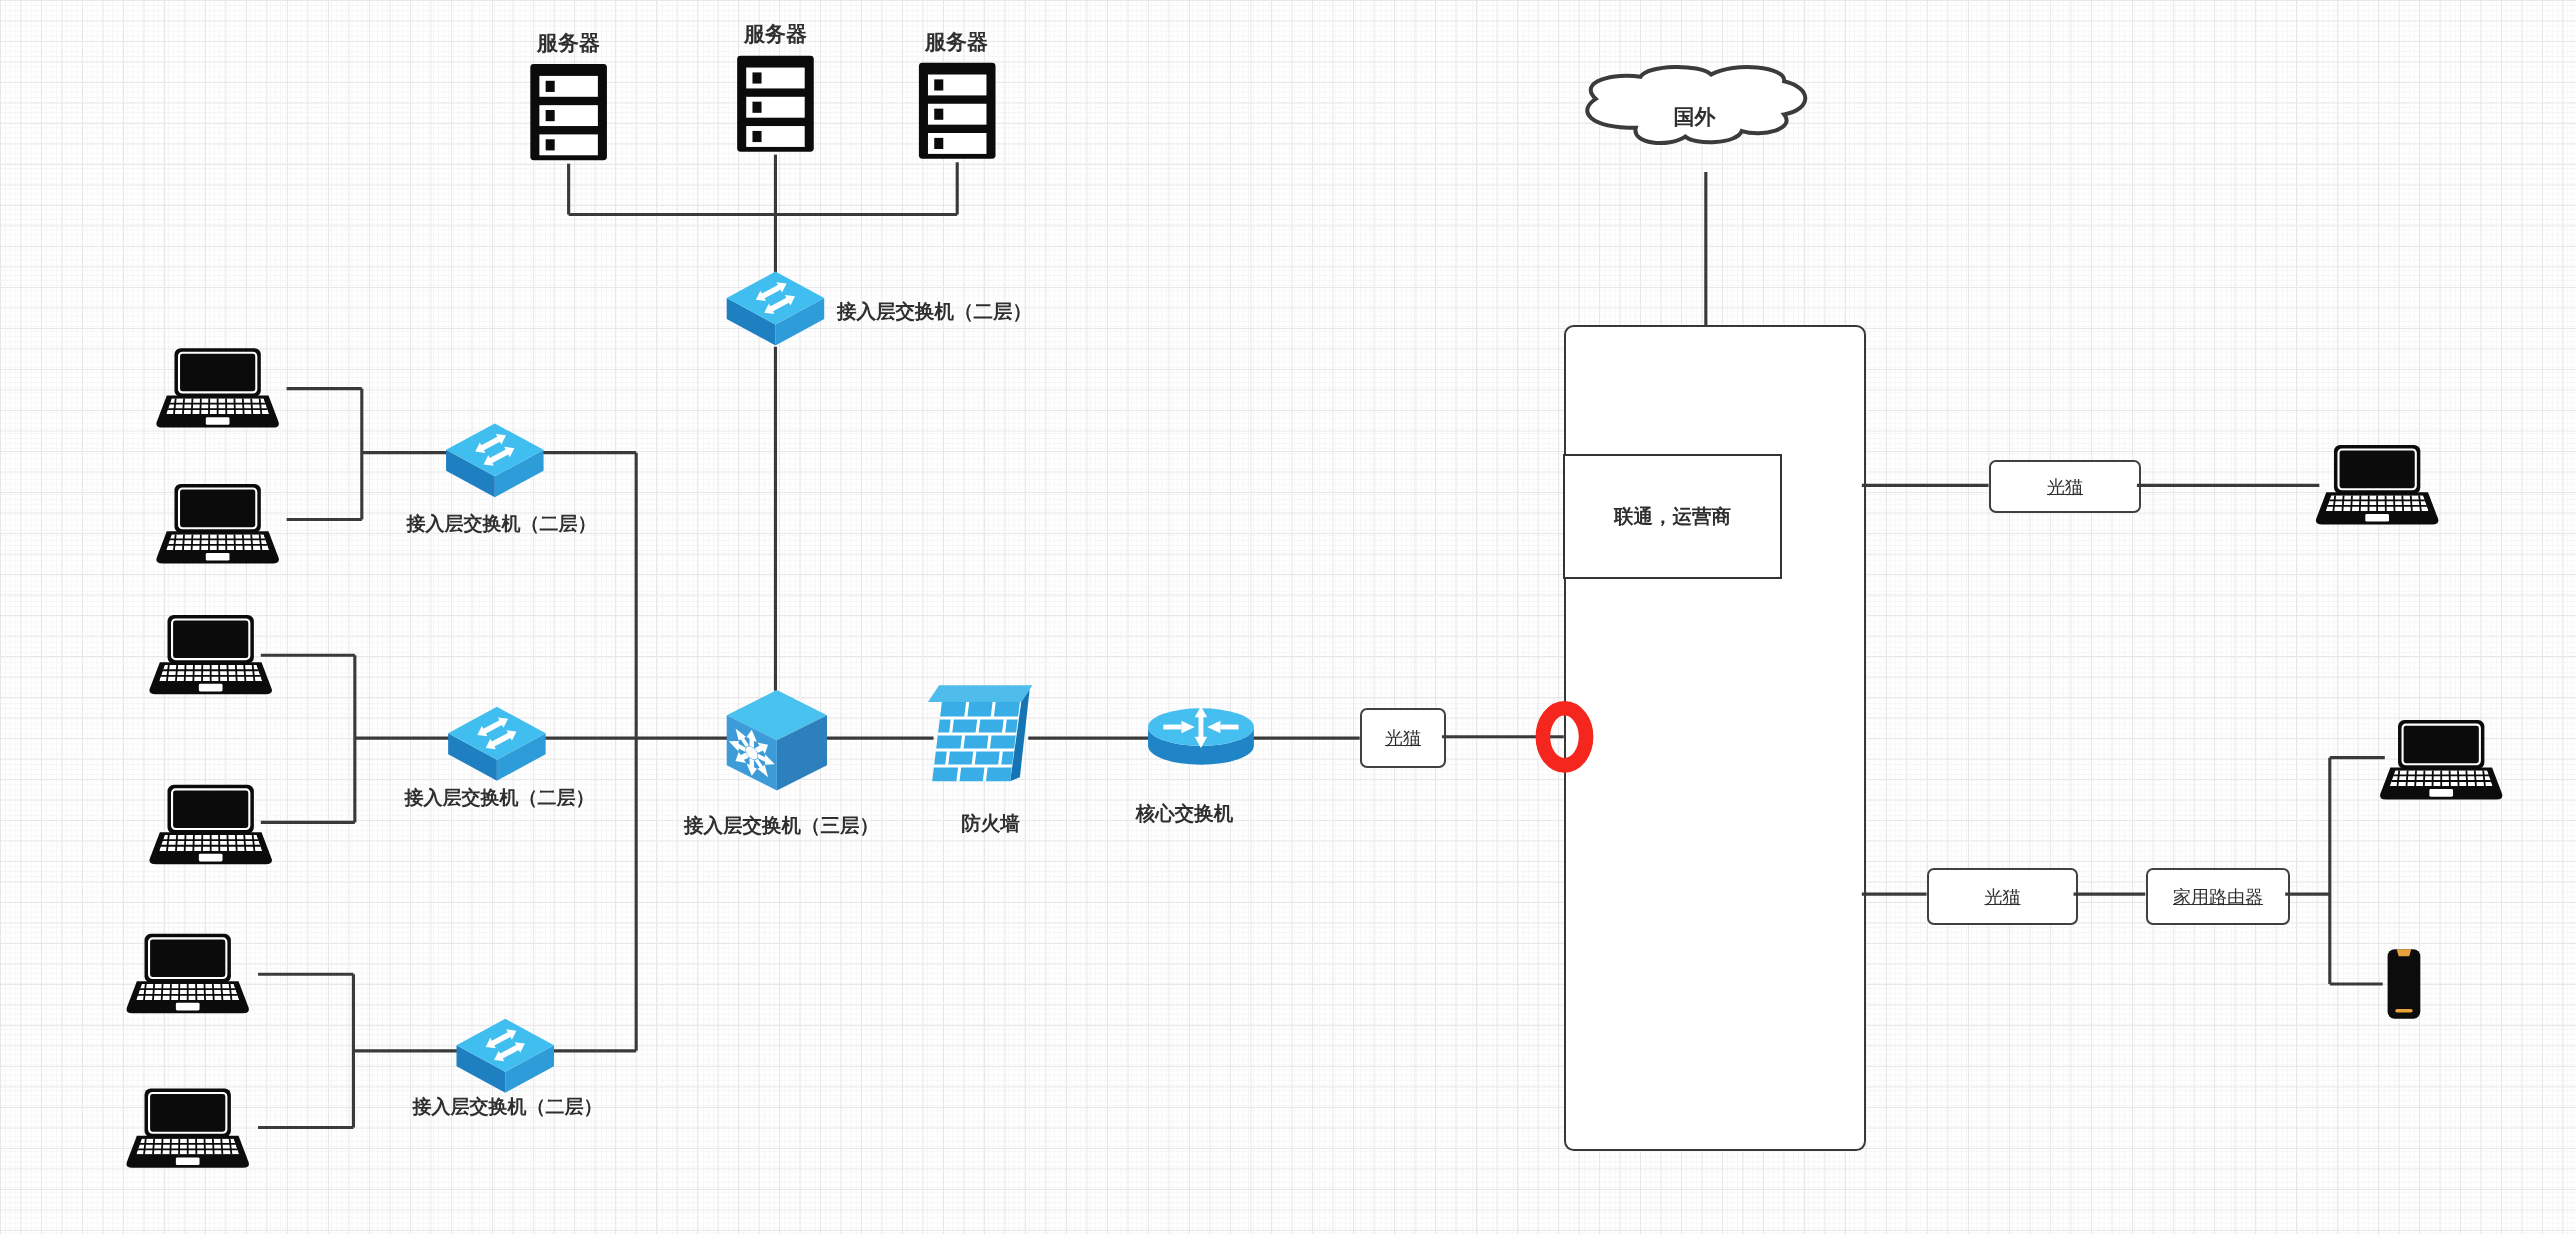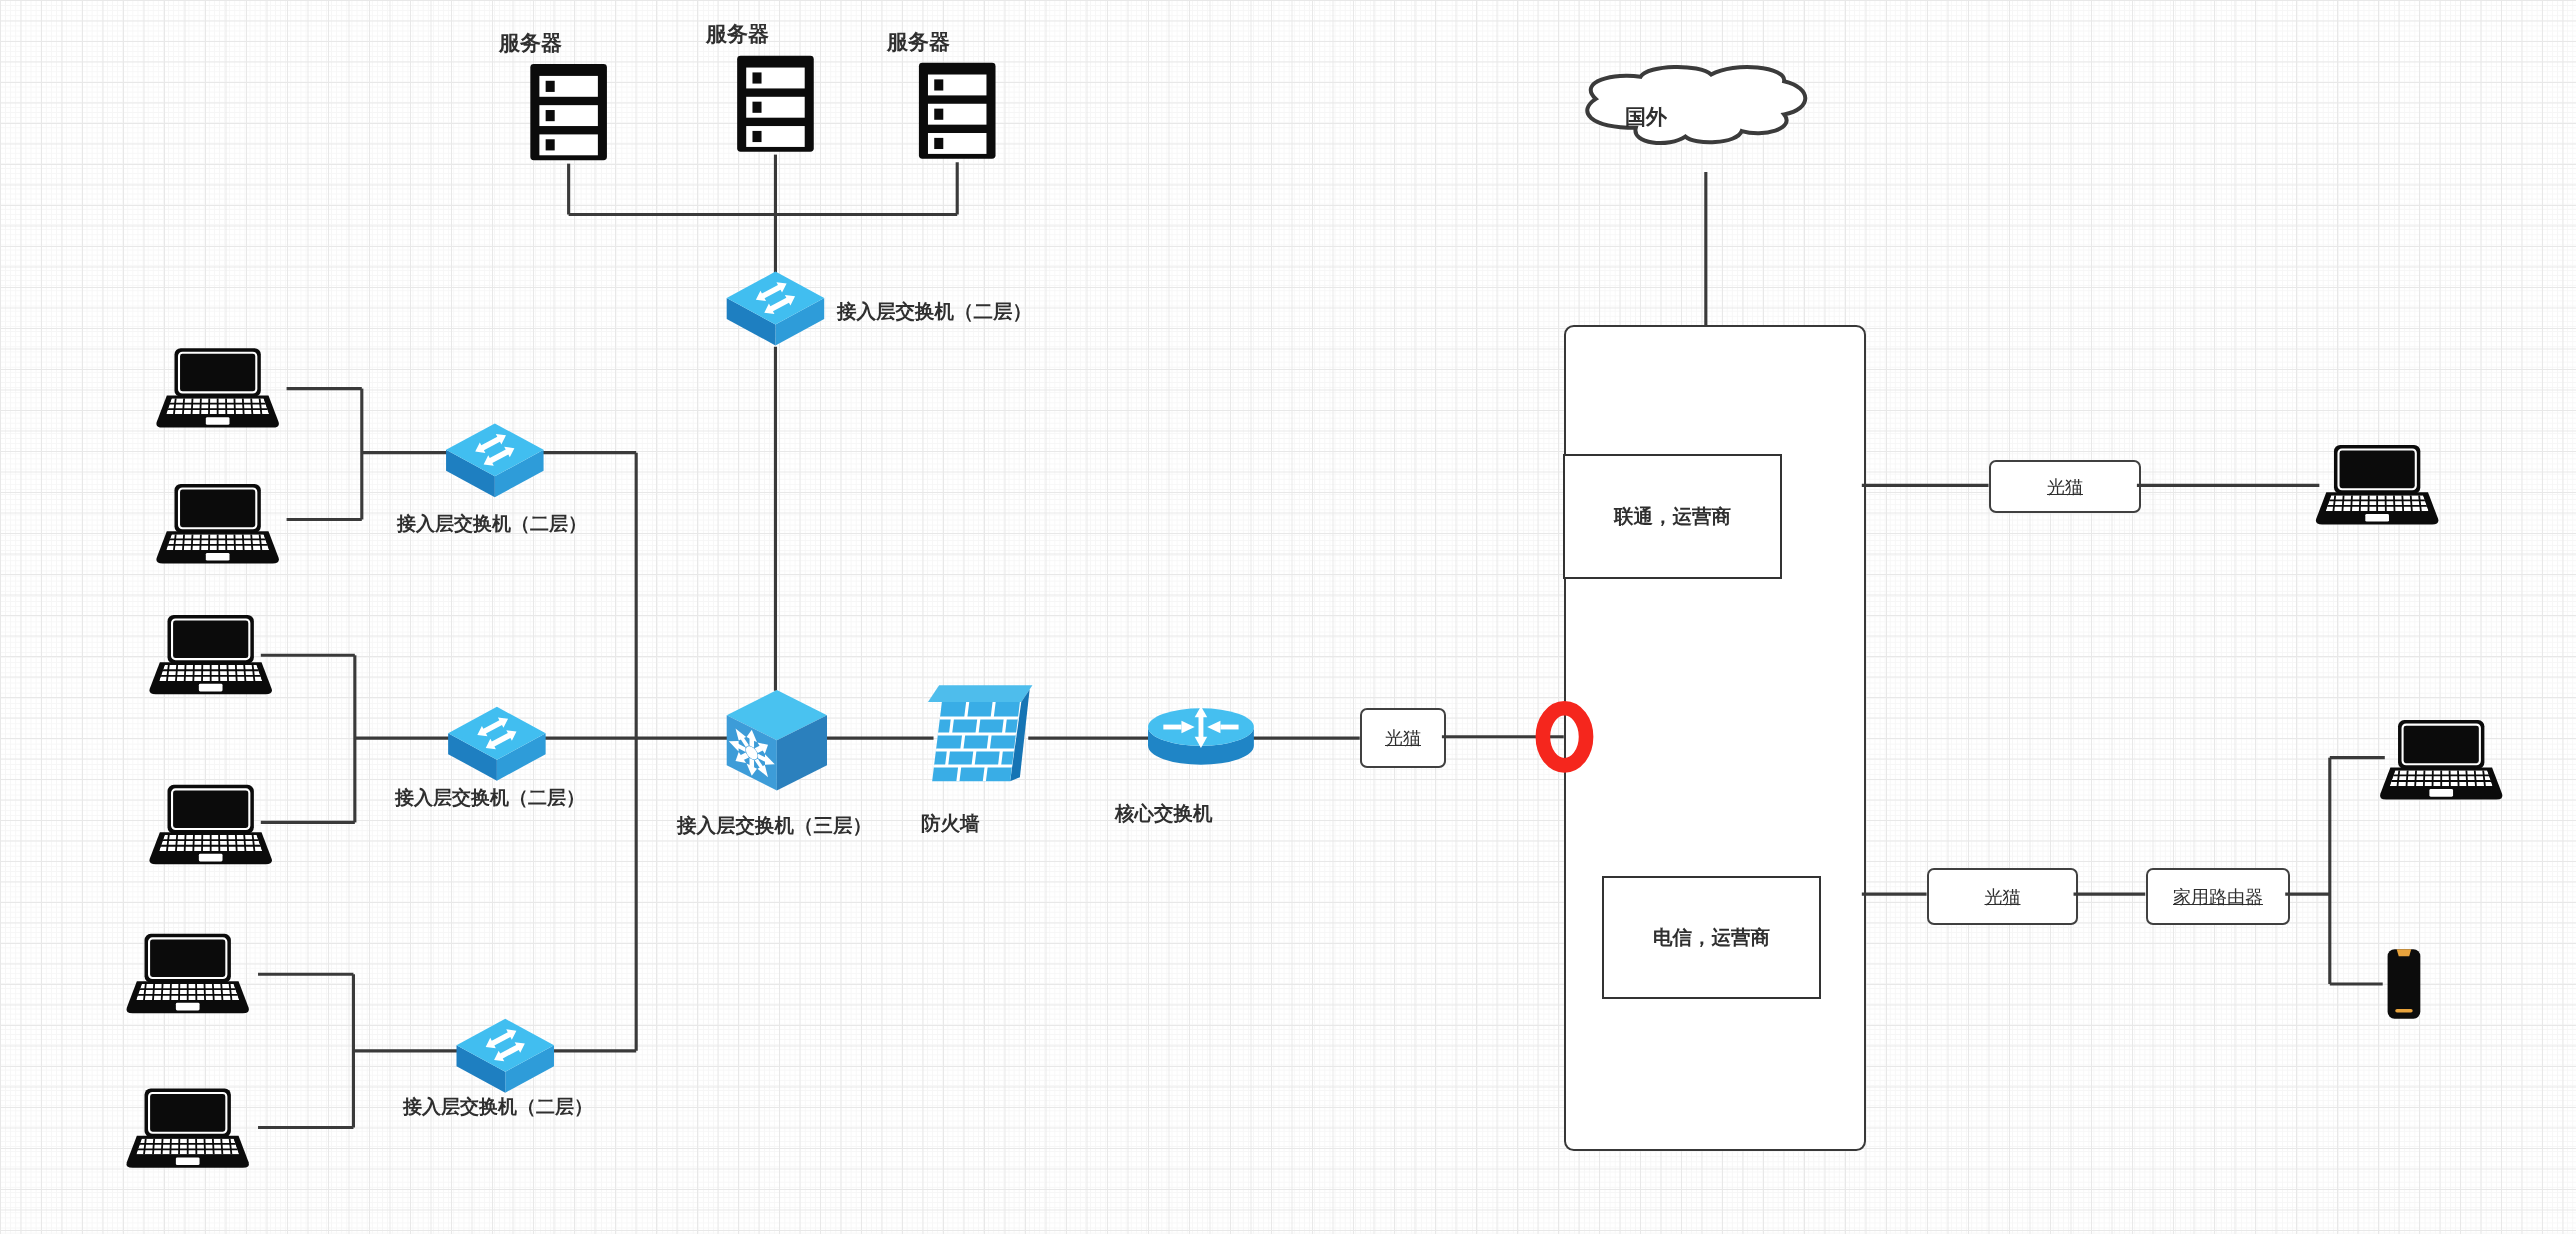--- a/index.html
+++ b/index.html
@@ -13,21 +13,21 @@
       linear-gradient(#e8e8e8 0.7px, transparent 0.7px),
       linear-gradient(90deg, #e8e8e8 0.7px, transparent 0.7px),
       linear-gradient(#f6f6f6 0.7px, transparent 0.7px),
       linear-gradient(90deg, #f6f6f6 0.7px, transparent 0.7px);
     background-size:20.5px 20.5px,20.5px 20.5px,5.1px 5.1px,5.1px 5.1px;
   }
   #shapes{position:absolute;left:0;top:0;z-index:2;}
   .lbl{
     position:absolute;z-index:3;
     color:#2f2f2f;font-weight:600;
-    text-align:left;white-space:nowrap;
+    text-align:center;white-space:nowrap;
     line-height:1.2;
   }
   .fs30{font-size:21px;}
   .fs28{font-size:19.5px;}
   .fs27{font-size:19px;}
   .node-box{
     position:absolute;z-index:1;
     background:#ffffff;
     display:flex;align-items:center;justify-content:center;
     color:#2f2f2f;
@@ -39,23 +39,20 @@
 </style>
 </head>
 <body>
 
 <div id="canvas">
 
   <div class="node-box big-box" style="left:1564px;top:325px;width:298px;height:822px;"></div>
 
   <div class="node-box isp-box" style="left:1563px;top:454px;width:215px;height:121px;">
     <span>联通，运营商</span>
-  </div>
-  <div class="node-box isp-box" style="left:1602px;top:876px;width:215px;height:119px;">
-    <span>电信，运营商</span>
   </div>
 
   <div class="node-box small-box" style="left:1360px;top:708px;width:82px;height:56px;">
     <span>光猫</span>
   </div>
   <div class="node-box small-box" style="left:1989px;top:460px;width:148px;height:49px;">
     <span>光猫</span>
   </div>
   <div class="node-box small-box" style="left:1927px;top:868px;width:147px;height:53px;">
     <span>光猫</span>

